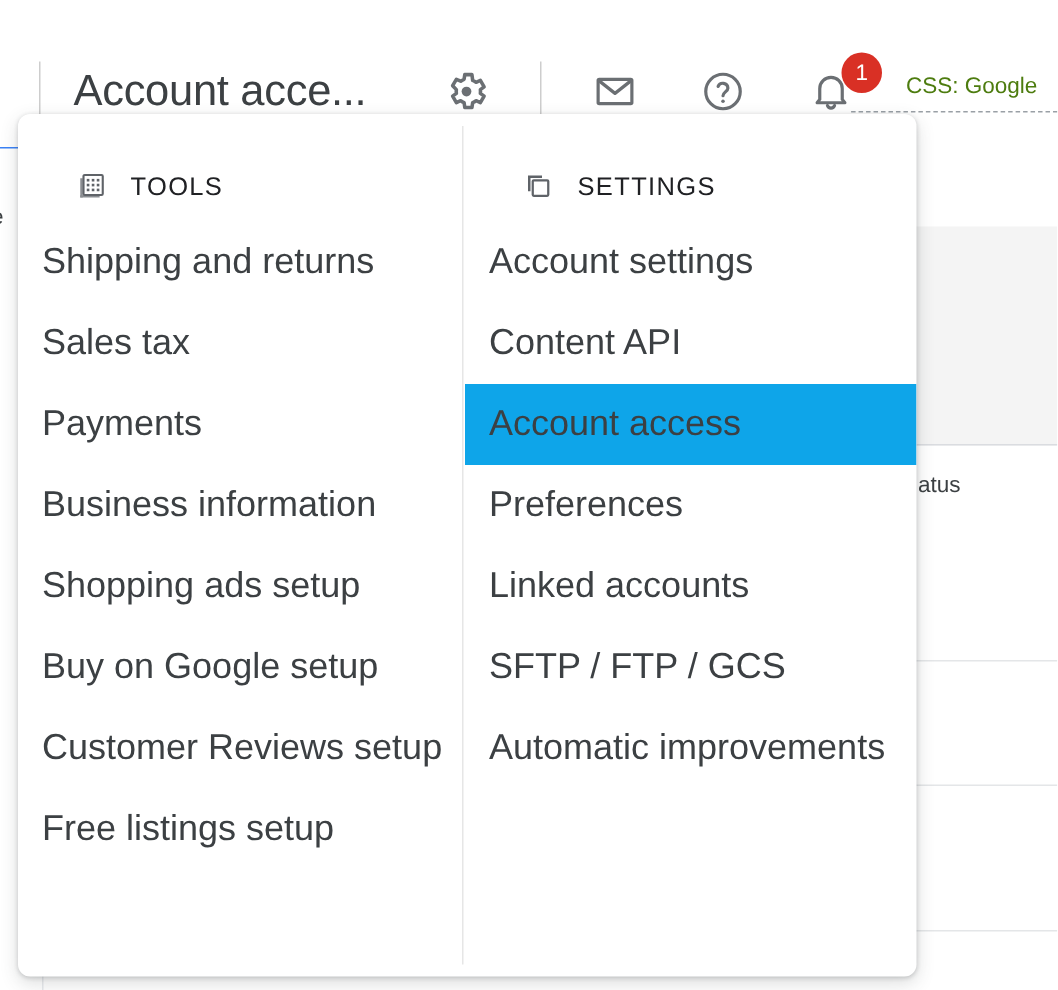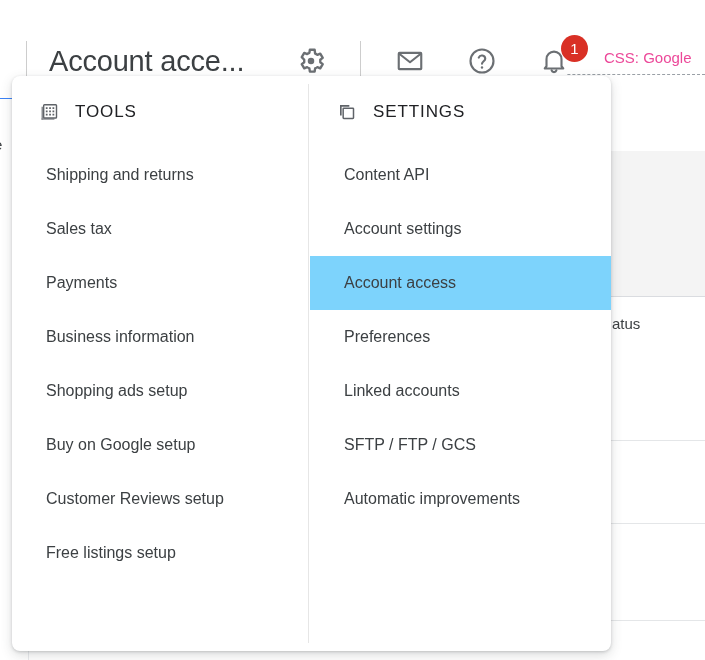--- a/index.html
+++ b/index.html
@@ -147,21 +147,21 @@
     justify-content: center;
     line-height: 1;
     z-index: 2;
   }
 
   .css-label {
     position: absolute;
     left: 604px;
     top: 49px;
     font-size: 15px;
-    color: #ec4899;
+    color: #4d7c0f;
     white-space: nowrap;
     z-index: 21;
   }
 
   
   .menu-panel {
     position: absolute;
     left: 12px;
     top: 76px;
     width: 599px;
@@ -185,22 +185,23 @@
   .menu-col {
     position: absolute;
     top: 0;
     height: 100%;
   }
   .menu-col.tools    { left: 0px;   width: 296px; }
   .menu-col.settings { left: 298px; width: 301px; }
 
   .section-head {
     display: flex;
+    align-items: center;
     height: 46px;
-    padding-left: 26px;
+    padding-left: 38px;
     margin-top: 26px;
   }
   .section-head .sec-icon {
     width: 22px;
     height: 22px;
     display: flex;
     align-items: center;
     justify-content: center;
     margin-right: 15px;
     flex: 0 0 auto;
@@ -210,29 +211,29 @@
     letter-spacing: .9px;
     color: #202124;
     font-weight: 400;
     white-space: nowrap;
   }
 
   .menu-item {
     height: 54px;
     display: flex;
     align-items: center;
-    padding-left: 34px;
-    font-size: 16px;
+    padding-left: 16px;
+    font-size: 24px;
     color: #3c4043;
     white-space: nowrap;
     cursor: pointer;
     box-sizing: border-box;
   }
   .menu-item.selected {
-    background: #7dd3fc;
+    background: #0ea5e9;
   }
 </style>
 </head>
 <body>
 
 <div class="app">
 
   <div class="bg-layer">
     <div class="bg-card">
       <div class="bg-headerband"></div>
@@ -326,22 +327,22 @@
       <div class="section-head">
         <span class="sec-icon">
           <svg width="20" height="20" viewBox="0 0 24 24" aria-hidden="true">
             <path d="M3.6 2.4h11.2v2.0H5.6v10.6H3.6z" fill="#5f6368"></path>
             <rect x="7.4" y="6.2" width="12.4" height="12.4" rx="0.8" fill="none" stroke="#5f6368" stroke-width="1.8"></rect>
           </svg>
         </span>
         <span class="sec-title">SETTINGS</span>
       </div>
 
+      <div class="menu-item">Account settings</div>
       <div class="menu-item">Content API</div>
-      <div class="menu-item">Account settings</div>
       <div class="menu-item selected">Account access</div>
       <div class="menu-item">Preferences</div>
       <div class="menu-item">Linked accounts</div>
       <div class="menu-item">SFTP / FTP / GCS</div>
       <div class="menu-item">Automatic improvements</div>
     </div>
   </div>
 
 </div>
 

